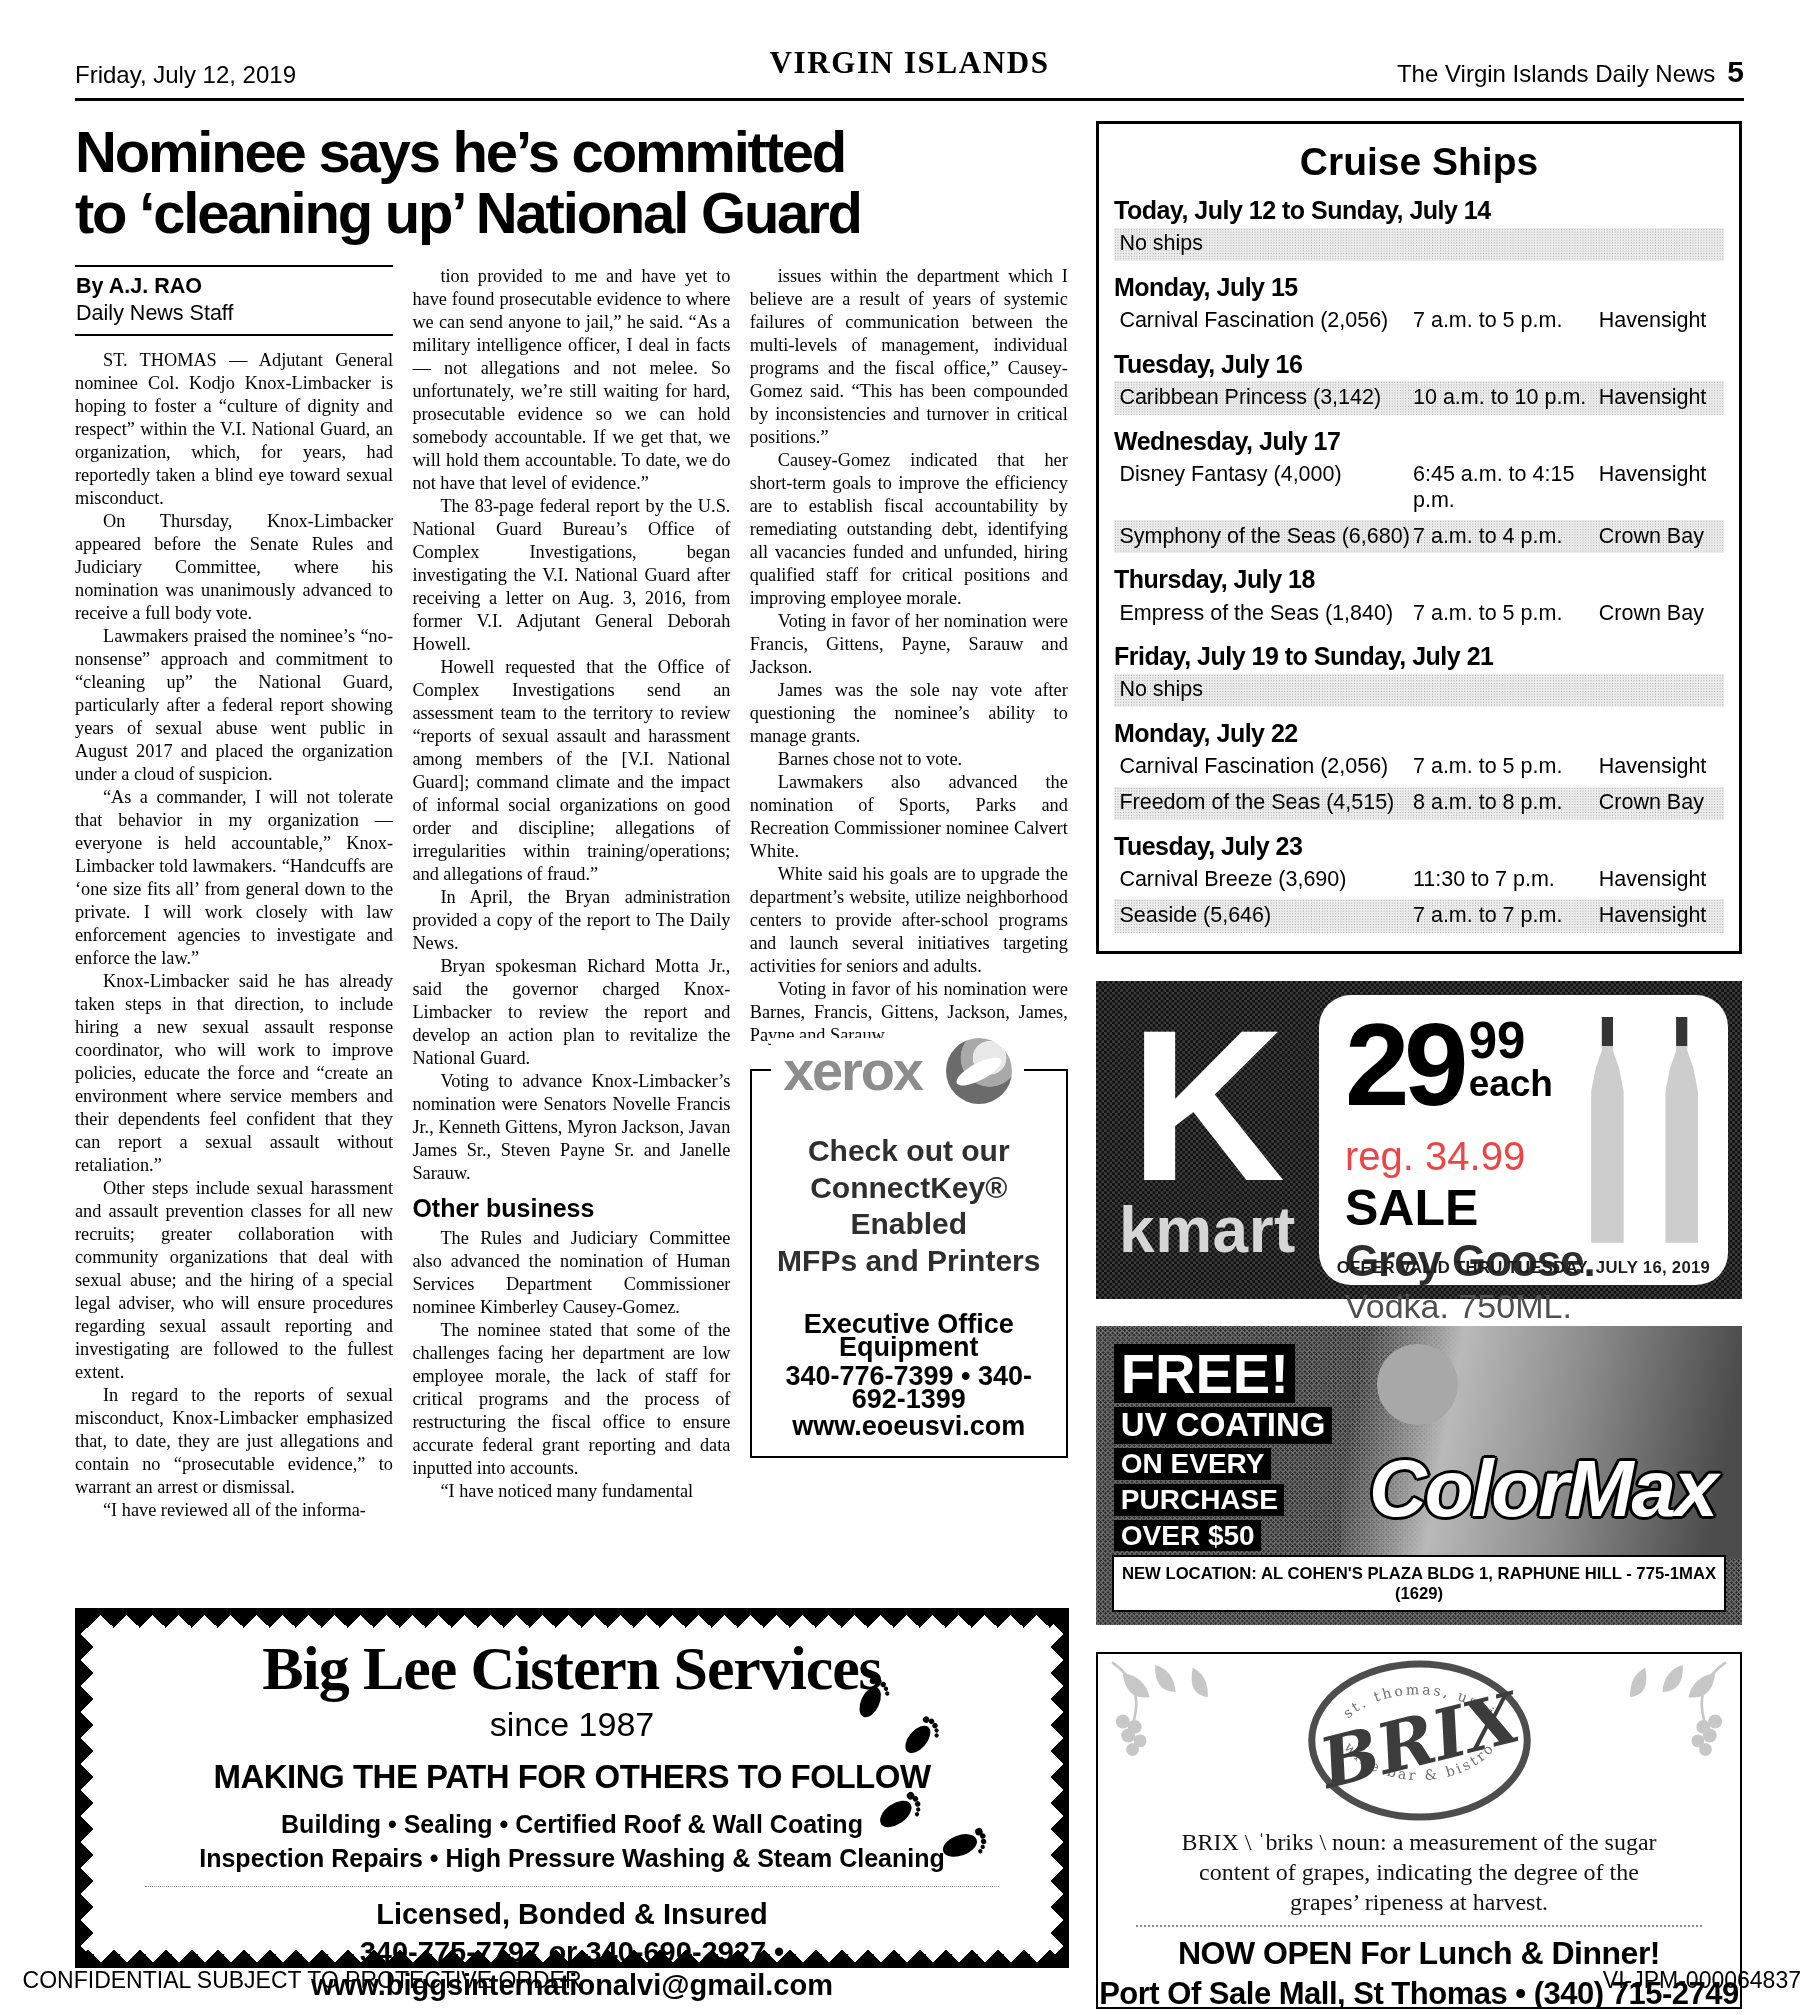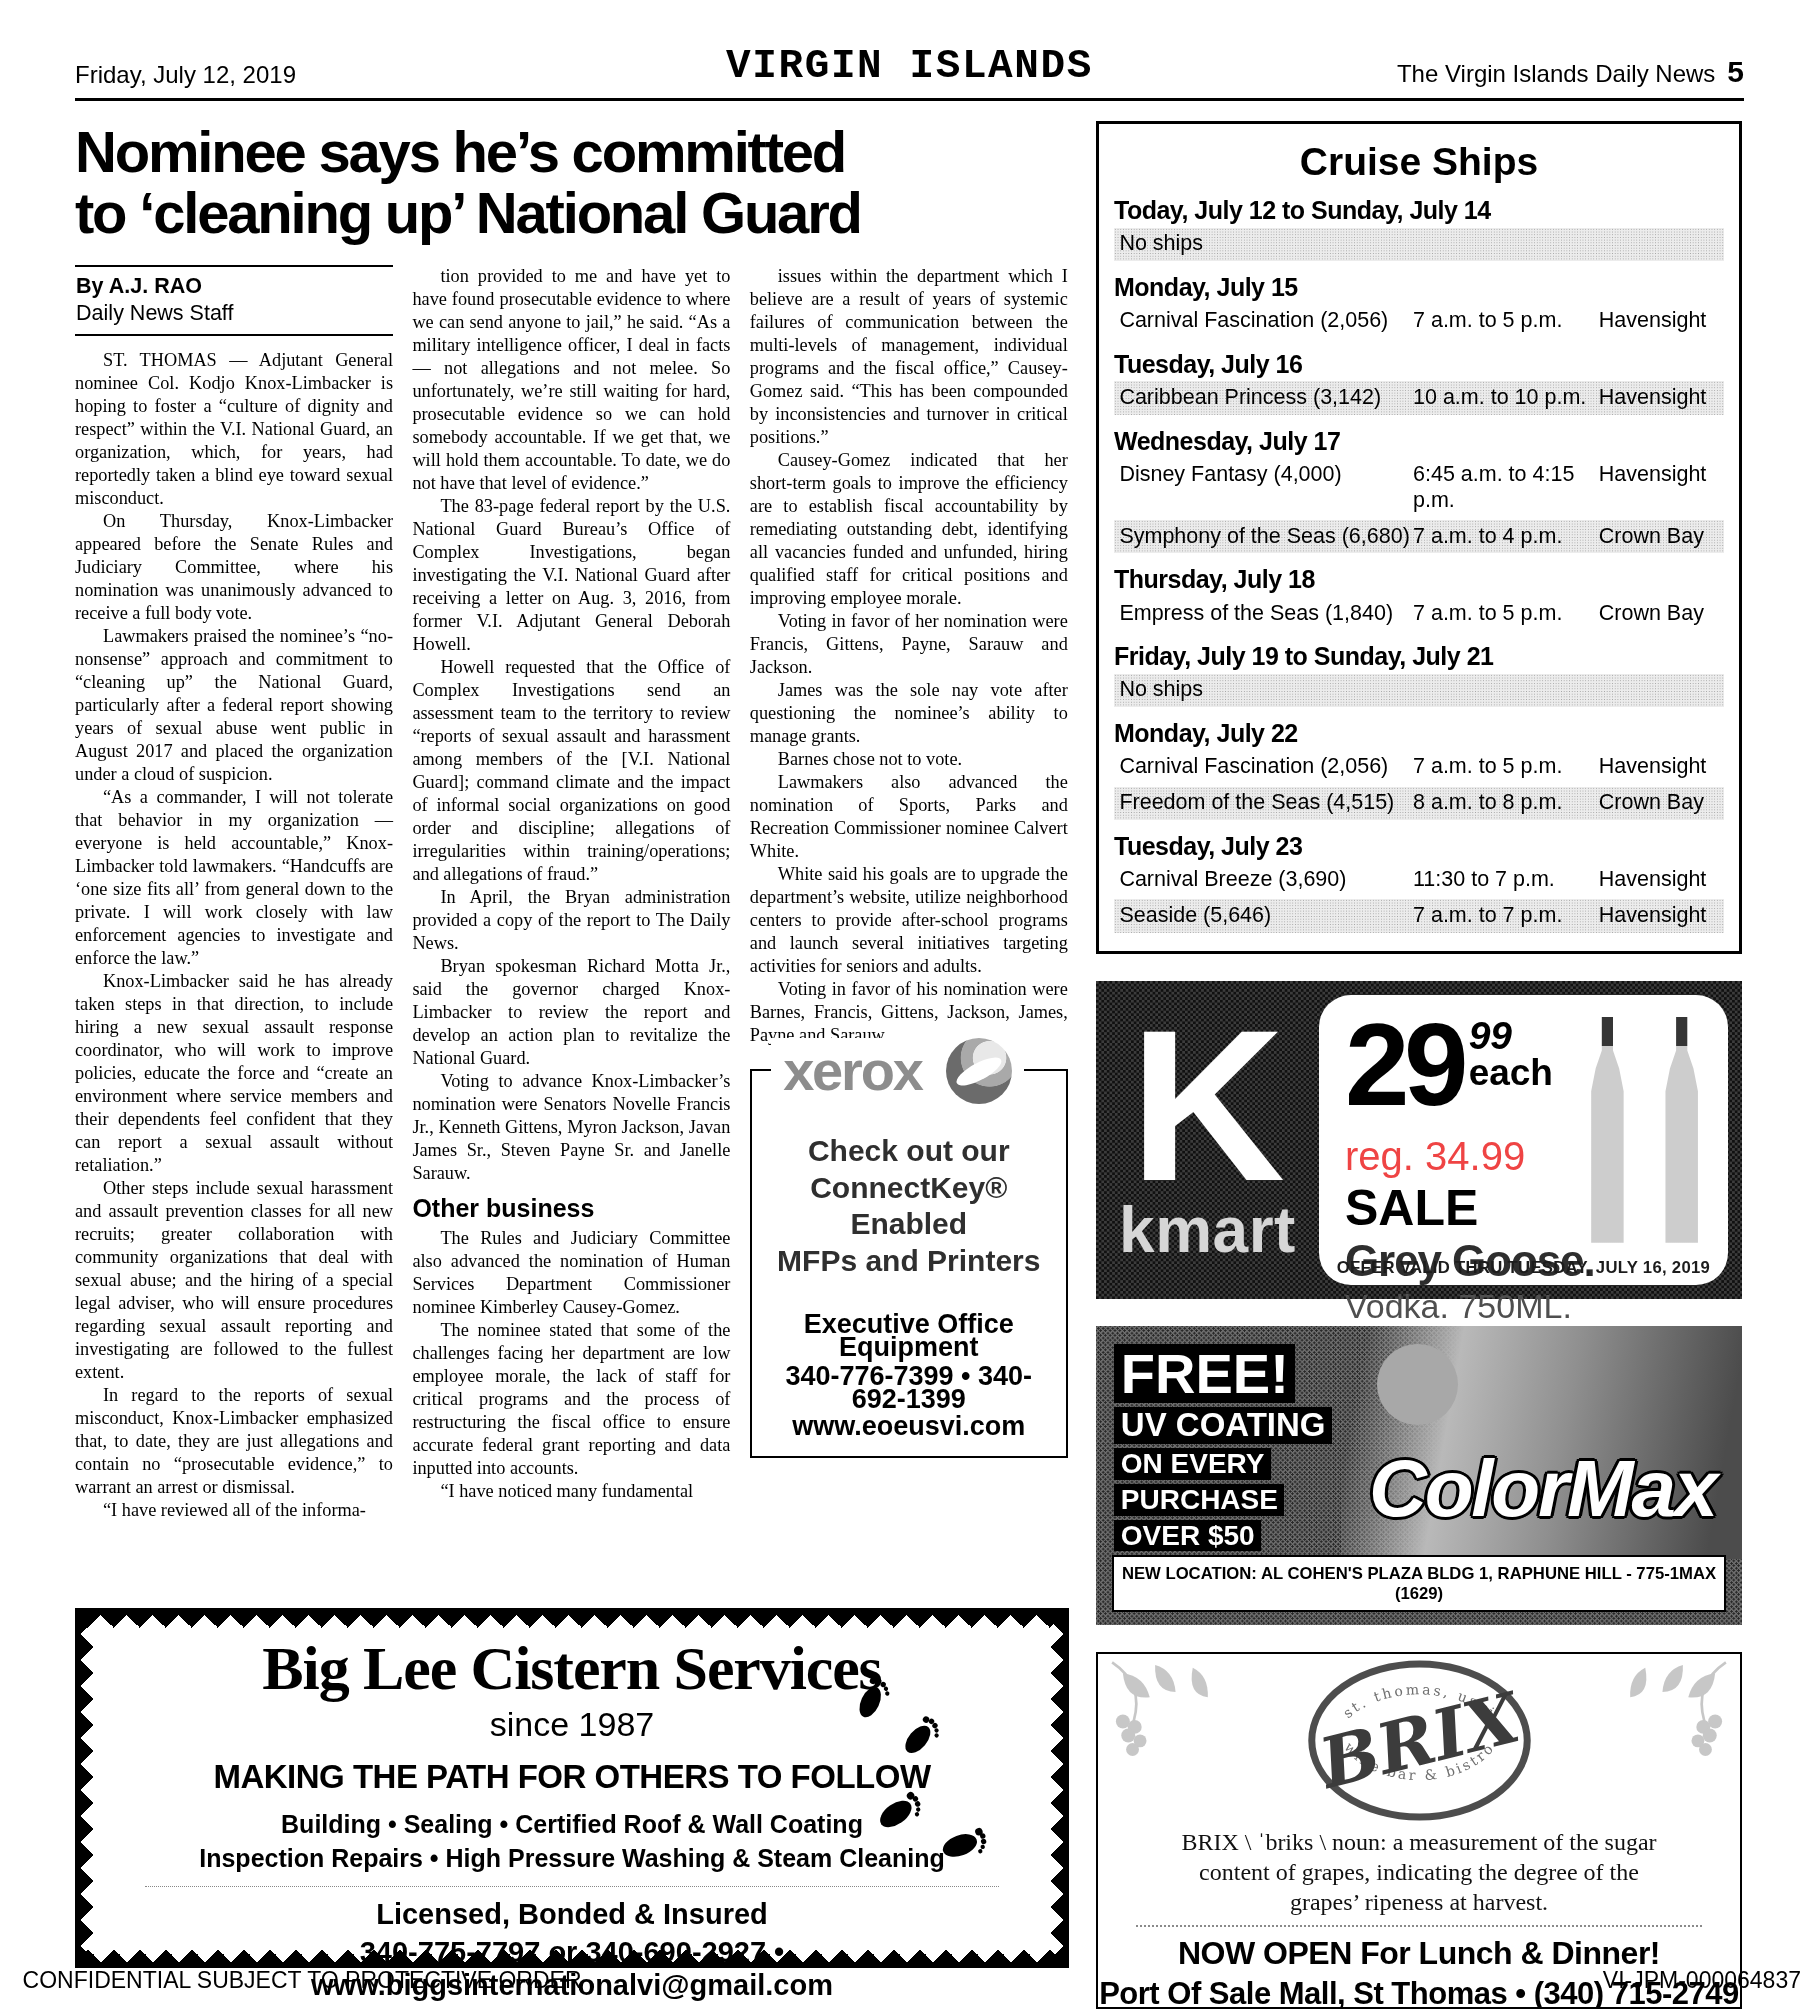--- a/index.html
+++ b/index.html
@@ -1,22 +1,22 @@
 <!DOCTYPE html>
 <html style="font-size:8.6px"><head>
 <meta charset="utf-8">
 <style>
   html,body{margin:0;padding:0;background:#999;}
   .page{position:relative;width:1817px;height:2015px;background:#fff;color:#000;overflow:hidden;
         font-family:"Liberation Serif",serif;}
   
   .masthead{position:absolute;top:46px;left:75px;right:73px;height:43px;}
   .m-date{position:absolute;left:0;bottom:0;font:24px "Liberation Sans",sans-serif;}
-  .m-section{position:absolute;left:50%;transform:translateX(-50%);bottom:0;
-             font-family:Liberation Mono, monospace;font-weight:bold;font-size:41px;letter-spacing:1.6px;}
+  .m-section{position:absolute;left:50%;transform:translateX(-50%);bottom:8px;
+             font-family:Liberation Serif, serif;font-weight:bold;font-size:31px;letter-spacing:1.6px;}
   .m-right{position:absolute;right:0;bottom:0;font:24px "Liberation Sans",sans-serif;display:flex;align-items:baseline;gap:12px;}
   .m-page{font-weight:bold;font-size:30px;}
   .head-rule{position:absolute;top:98px;left:75px;right:73px;border-top:3.8px solid #000;}
   
   .content{position:absolute;top:121px;left:75px;right:73px;display:flex;gap:27px;}
   .leftcol{width:994px;flex:none;}
   .rightrail{width:646px;flex:none;}
   .rightrail>*+*{margin-top:27px;}
   
   .headline{font-family:"Liberation Sans",sans-serif;font-weight:bold;font-size:58px;line-height:1.06;
@@ -54,21 +54,21 @@
   
   .kmart{height:318px;display:flex;background:repeating-conic-gradient(#101010 0% 25%,#3c3c3c 0% 50%) 0 0/5.4px 5.4px;}
   .km-left{width:223px;flex:none;display:flex;flex-direction:column;align-items:center;justify-content:center;}
   .km-k{font:bold 215px/0.82 "Liberation Sans",sans-serif;color:#fff;}
   .km-word{font:bold 64px/1 "Liberation Sans",sans-serif;color:#d6d6d6;letter-spacing:0.5px;margin-top:3.2px;}
   .km-panel{flex:1;background:#fff;margin:14px 14px 14px 0;position:relative;padding:22.6px 10.8px 10.8px 26px;
             font-family:"Liberation Sans",sans-serif;border-radius:32px;}
   .km-price{display:flex;align-items:flex-start;}
   .km-int{font-weight:bold;font-size:116px;line-height:0.82;letter-spacing:-5.4px;}
   .km-supwrap{margin-left:5.4px;}
-  .km-sup{font-weight:bold;font-size:39px;line-height:0.9;display:block;font-style:italic;}
+  .km-sup{font-weight:bold;font-size:51px;line-height:0.9;display:block;}
   .km-each{font-weight:bold;font-size:37px;line-height:1;display:block;margin-top:1.1px;}
   .km-reg{font-size:40px;color:#ef4444;margin-top:21px;}
   .km-sale{font-weight:bold;font-size:50px;line-height:1.05;margin-top:3.2px;}
   .km-prod{font-weight:bold;font-size:44px;line-height:1.05;color:#2e2e2e;letter-spacing:-1.1px;margin-top:3.2px;}
   .km-size{font-size:34px;color:#4f4f4f;margin-top:3.2px;}
   .km-offer{position:absolute;left:0;right:0;bottom:7.5px;text-align:center;font-weight:bold;font-size:16.7px;
             letter-spacing:0.3px;color:#1c1c1c;}
   .bottles{position:absolute;right:18.3px;top:21.5px;display:flex;gap:18.3px;}
   .bottle{width:56px;height:226px;background:linear-gradient(#353535 0 13%,#cdcdcd 13% 100%),
           radial-gradient(#bbb 30%,transparent 32%);

